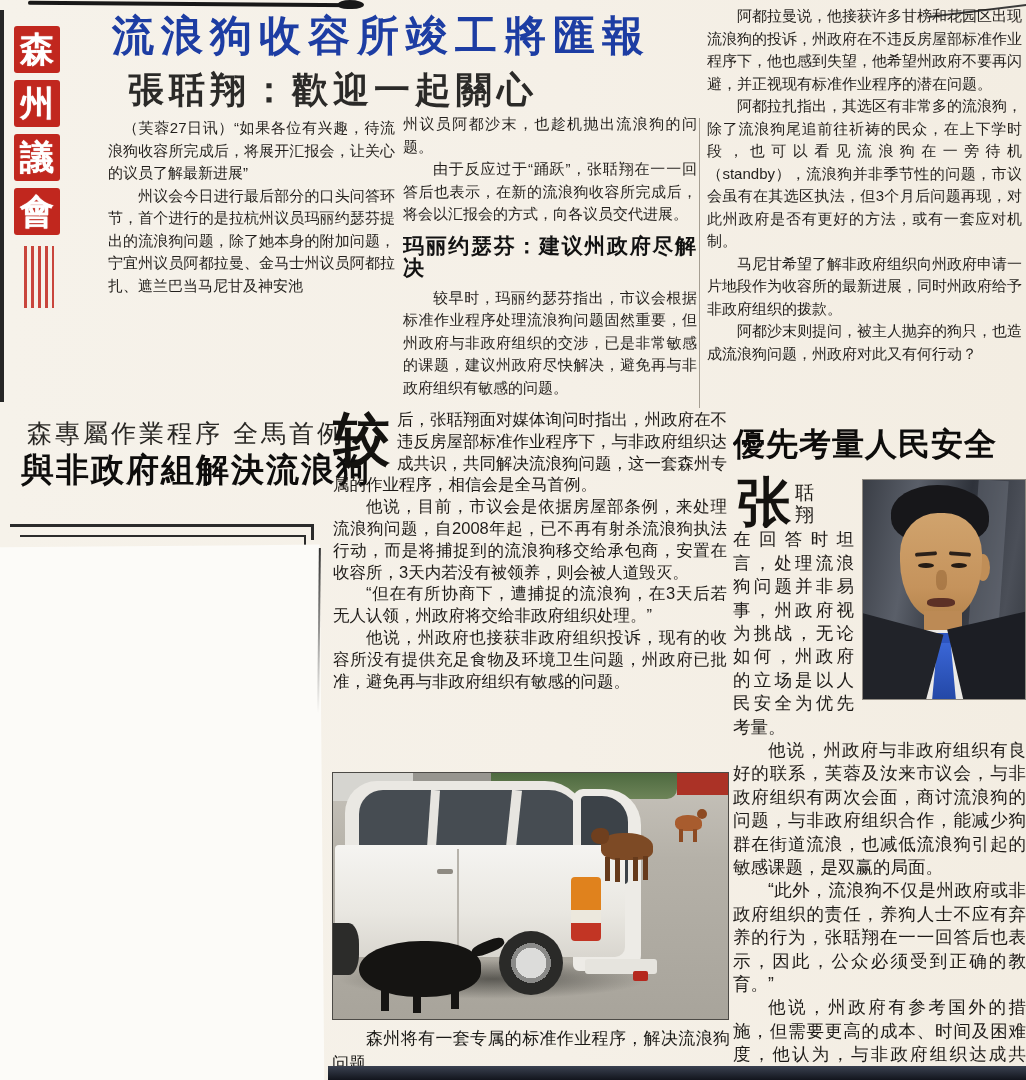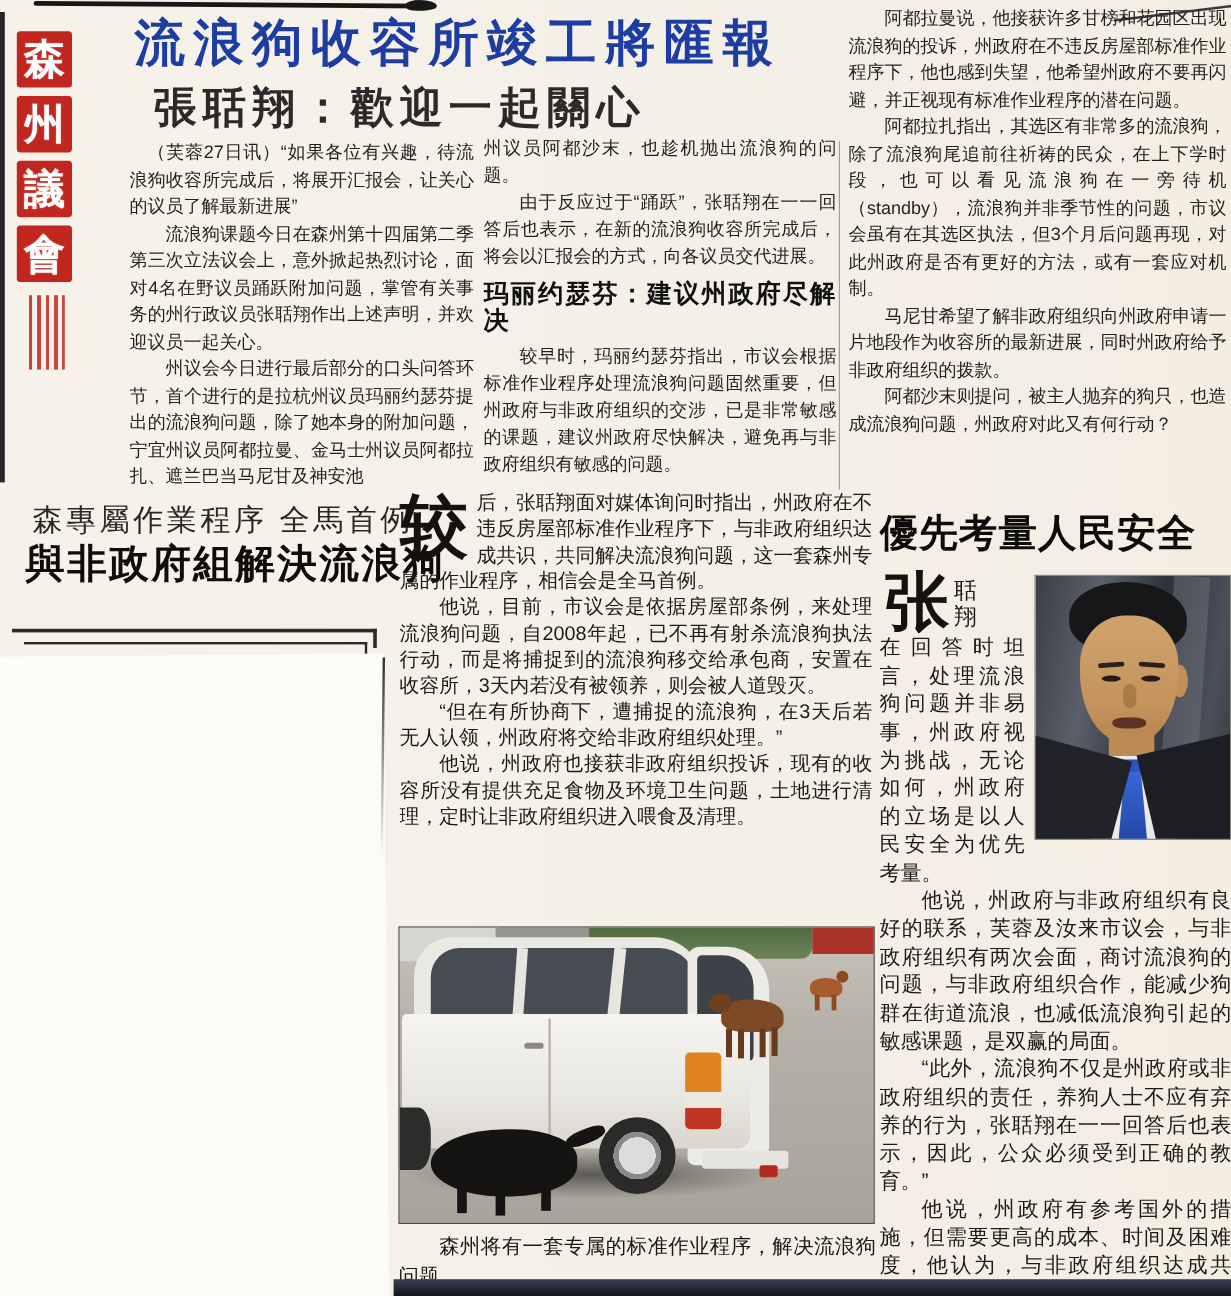--- a/index.html
+++ b/index.html
@@ -163,21 +163,20 @@
   <div class="seal-char">議</div>
   <div class="seal-char">會</div>
 </div>
 <div class="abs" id="seal-brush"></div>
 
 <div class="abs" id="headline">流浪狗收容所竣工將匯報</div>
 <div class="abs" id="subheadline">張聒翔：歡迎一起關心</div>
 
 <div class="abs bodytext" id="col1">
   <p class="p-first">（芙蓉27日讯）“如果各位有兴趣，待流浪狗收容所完成后，将展开汇报会，让关心的议员了解最新进展”</p>
-  <p>流浪狗课题今日在森州第十四届第二季第三次立法议会上，意外掀起热烈讨论，面对4名在野议员踊跃附加问题，掌管有关事务的州行政议员张聒翔作出上述声明，并欢迎议员一起关心。</p>
   <p>州议会今日进行最后部分的口头问答环节，首个进行的是拉杭州议员玛丽约瑟芬提出的流浪狗问题，除了她本身的附加问题，宁宜州议员阿都拉曼、金马士州议员阿都拉扎、遮兰巴当马尼甘及神安池</p>
 </div>
 <div class="abs bodytext" id="col2">
   <p class="p-cont">州议员阿都沙末，也趁机抛出流浪狗的问题。</p>
   <p>由于反应过于“踊跃”，张聒翔在一一回答后也表示，在新的流浪狗收容所完成后，将会以汇报会的方式，向各议员交代进展。</p>
   <div class="col-subhead">玛丽约瑟芬：建议州政府尽解决</div>
   <p>较早时，玛丽约瑟芬指出，市议会根据标准作业程序处理流浪狗问题固然重要，但州政府与非政府组织的交涉，已是非常敏感的课题，建议州政府尽快解决，避免再与非政府组织有敏感的问题。</p>
 </div>
 <div class="abs" id="column-rule"></div>
 <div class="abs bodytext" id="col3">
@@ -192,21 +191,21 @@
 
 <div class="abs" id="ad-border-outer"></div>
 <div class="abs" id="ad-border-inner"></div>
 <div class="abs" id="white-sheet"></div>
 <div class="abs" id="sheet-edge"></div>
 
 <div class="abs" id="story2-body">
   <p class="lead"><span class="dropcap">较</span><span>后，张聒翔面对媒体询问时指出，州政府在不违反房屋部标准作业程序下，与非政府组织达成共识，共同解决流浪狗问题，这一套森州专属的作业程序，相信会是全马首例。</span></p>
   <p>他说，目前，市议会是依据房屋部条例，来处理流浪狗问题，自2008年起，已不再有射杀流浪狗执法行动，而是将捕捉到的流浪狗移交给承包商，安置在收容所，3天内若没有被领养，则会被人道毁灭。</p>
   <p>“但在有所协商下，遭捕捉的流浪狗，在3天后若无人认领，州政府将交给非政府组织处理。”</p>
-  <p>他说，州政府也接获非政府组织投诉，现有的收容所没有提供充足食物及环境卫生问题，土地进行清理，定时让非政府组织进入喂食及清理。</p>
+  <p>他说，州政府也接获非政府组织投诉，现有的收容所没有提供充足食物及环境卫生问题，州政府已批准，避免再与非政府组织有敏感的问题。</p>
 </div>
 
 <div class="abs" id="car-photo">
   <div class="ph bg-van"></div>
   <div class="ph bg-blur"></div>
   <div class="ph bg-green"></div>
   <div class="ph bg-truck"></div>
   <div class="ph car-shadow"></div>
   <div class="ph car-roof"></div>
   <div class="ph car-winband"></div>

